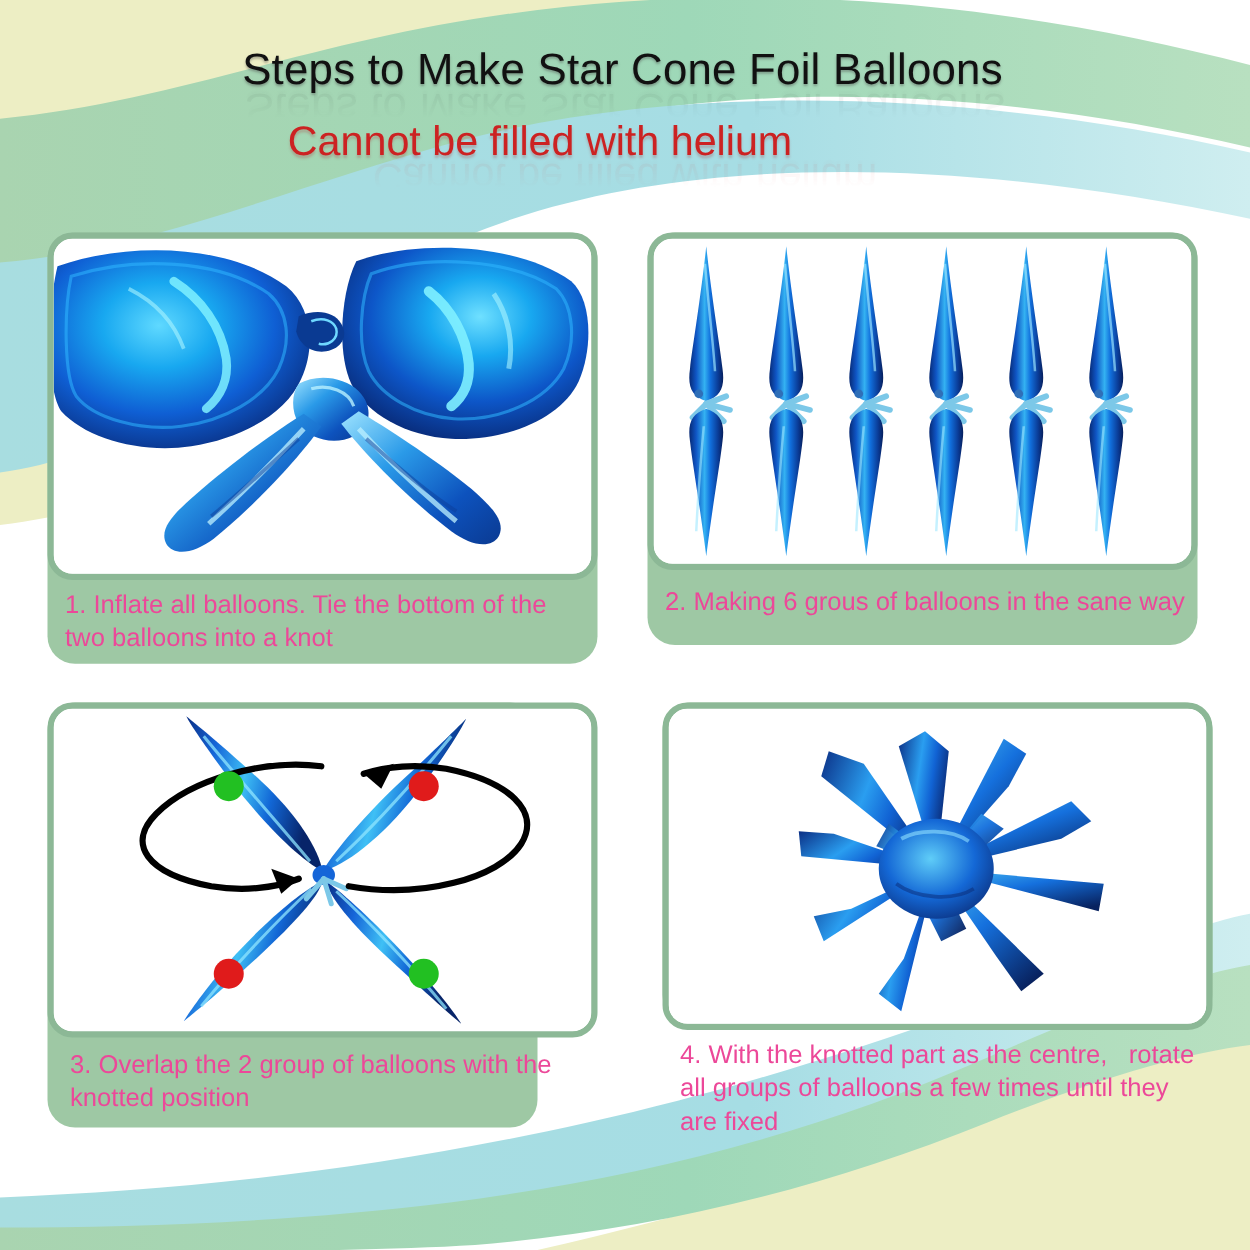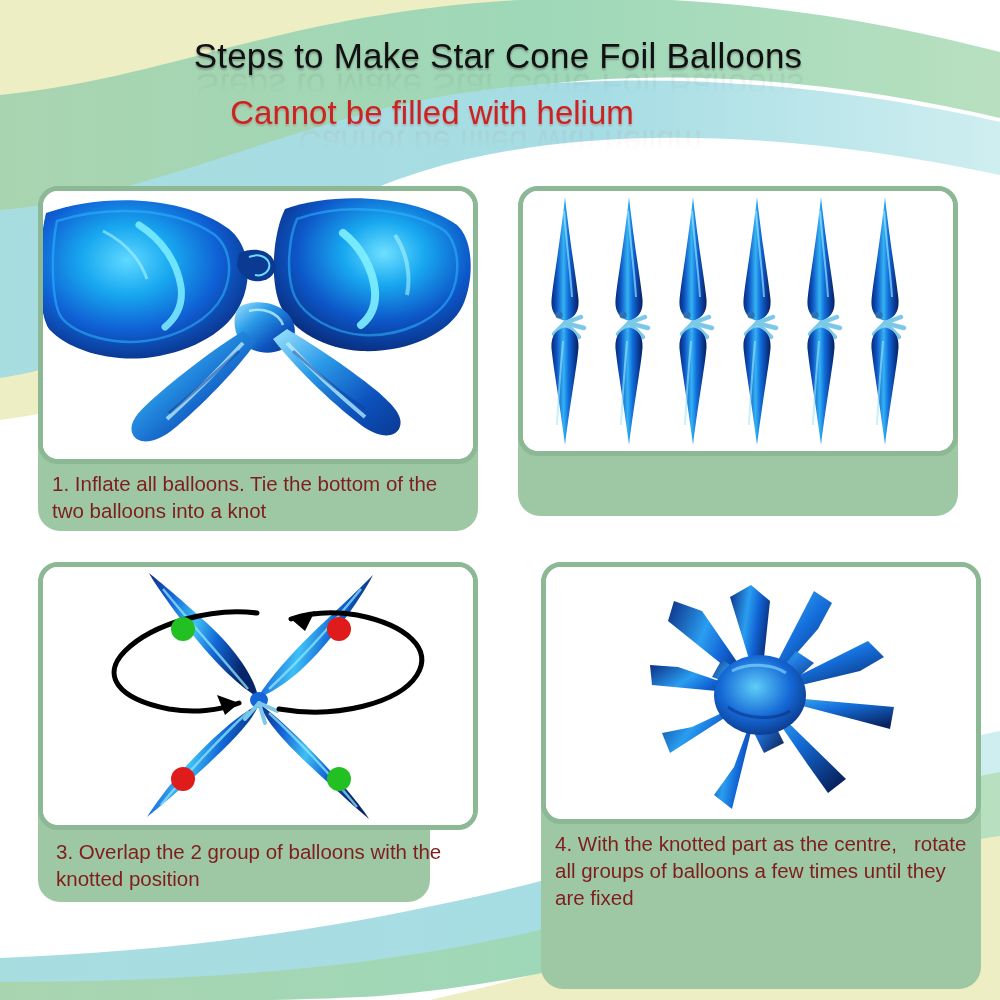--- a/index.html
+++ b/index.html
@@ -54,29 +54,29 @@
   .photo-card{
     position:absolute; left:0; top:0;
     border:5px solid #8cb896;
     background:#ffffff;
     border-radius:20px;
     overflow:hidden;
   }
   .photo-card svg{ display:block; width:100%; height:100%; }
   .caption-text{
     position:absolute;
-    font-size:20.5px; line-height:27px; color:#7f1d1d;
+    font-size:20.5px; line-height:27px; color:#ec4899;
     white-space:pre-wrap;
   }
 
   
   #step-1{ left:38px;  top:186px; width:440px; height:345px; }
   #step-2{ left:518px; top:186px; width:440px; height:330px; }
   #step-3{ left:38px;  top:562px; width:392px; height:340px; }
-  #step-4{ left:541px; top:562px; width:440px; height:427px;padding-left:36px; }
+  #step-4{ left:530px; top:562px; width:440px; height:256px;padding-left:36px; }
 
   #step-1 .photo-card{ width:440px; height:278px; }
   #step-2 .photo-card{ width:440px; height:270px; }
   #step-3 .photo-card{ width:440px; height:268px; }
   #step-4 .photo-card{ width:440px; height:262px; }
 
   #step-1 .caption-text{ left:14px; top:284px; width:420px; }
   #step-2 .caption-text{ left:14px; top:282px; width:420px; }
   #step-3 .caption-text{ left:18px; top:276px; width:415px; }
   #step-4 .caption-text{ left:14px; top:268px; width:425px; }
@@ -270,20 +270,21 @@
               <line x1="0" y1="132" x2="14" y2="146"></line>
                 <line x1="0" y1="132" x2="-11" y2="143"></line>
             </g>
             <path d="M0,136 C12,140 15,148 13,162 C11,180 5,214 0,254 C-5,214 -11,180 -13,162 C-15,148 -12,140 0,136 Z" fill="url(#coneG)"></path>
             <path d="M-2,150 C-5,184 -7,214 -8,234" fill="none" stroke="#9fe8ff" stroke-width="2" opacity=".6"></path>
           </g>
         </g>
       </svg>
     </div>
 
+    <div class="caption-text">2. Making 6 grous of balloons in the sane way</div>
   </div>
 
   <div class="step" id="step-3">
     <div class="caption-band"></div>
 
     <div class="photo-card">
       <svg viewBox="0 0 430 258" preserveAspectRatio="xMidYMid meet">
         <defs>
           <linearGradient id="spikeG" x1="0" y1="0" x2="1" y2="0.3">
             <stop offset="0%" stop-color="#0a2f86"></stop>

